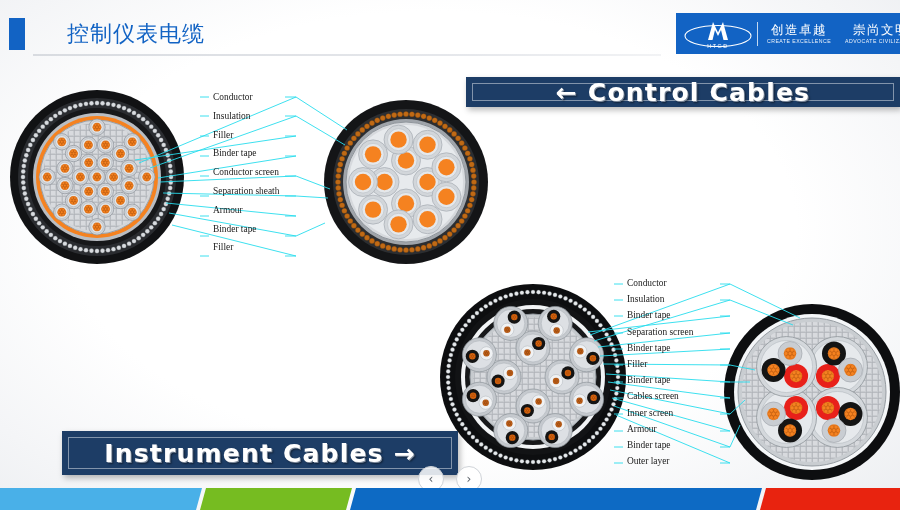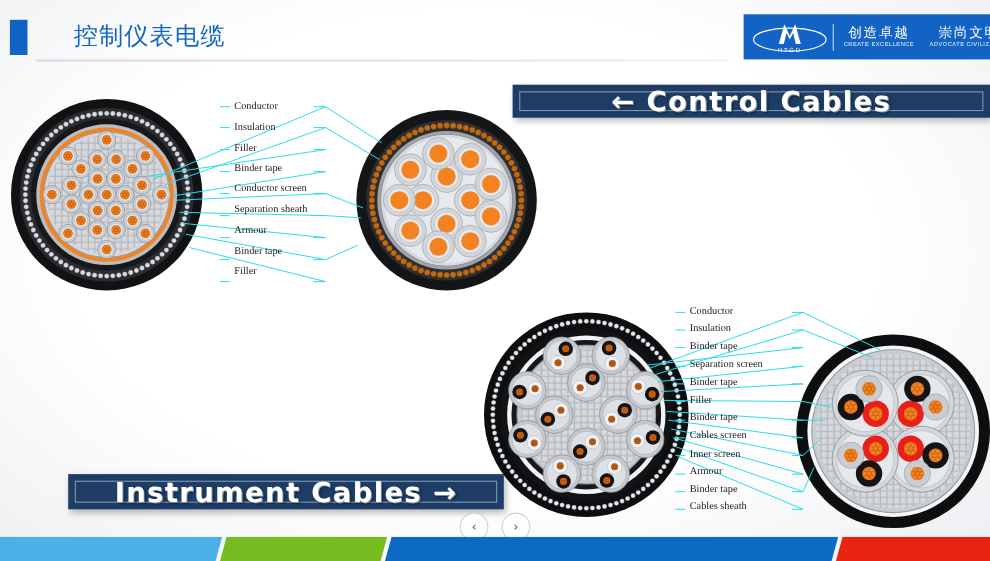--- a/index.html
+++ b/index.html
@@ -76,21 +76,21 @@
   .banner-text {
     color: #ffffff;
     font-family: "DejaVu Sans", sans-serif;
     font-weight: bold;
     font-size: 25px;
     letter-spacing: 1.2px;
     text-shadow: 1px 1px 0 #7d8a9c, 2px 2px 2px rgba(0,0,0,.45);
     white-space: nowrap;
   }
   #banner-control { left: 466px; top: 77px; width: 434px; height: 30px; }
-  #banner-instrument { left: 62px; top: 431px; width: 396px; height: 32px; justify-content: center; }
+  #banner-instrument { left: 62px; top: 431px; width: 396px; height: 44px; justify-content: center; }
 
   
   .labels { position: absolute; }
   .label-row {
     font-family: "Liberation Serif", serif;
     font-size: 9.4px;
     color: #1a1a1a;
     line-height: 11px;
     white-space: nowrap;
   }
@@ -1231,21 +1231,21 @@
     <div class="label-row">Insulation</div>
     <div class="label-row">Binder tape</div>
     <div class="label-row">Separation screen</div>
     <div class="label-row">Binder tape</div>
     <div class="label-row">Filler</div>
     <div class="label-row">Binder tape</div>
     <div class="label-row">Cables screen</div>
     <div class="label-row">Inner screen</div>
     <div class="label-row">Armour</div>
     <div class="label-row">Binder tape</div>
-    <div class="label-row">Cables sheath</div>
+    <div class="label-row">Outer layer</div>
   </div>
 
   <div class="navbtns">
     <div class="navbtn">‹</div>
     <div class="navbtn">›</div>
   </div>
 
   <div class="botbar">
     <svg width="900" height="22" viewBox="0 0 900 22">
       <polygon id="seg0" points="0,0 202,0 196,22 0,22" fill="#49b0e8"></polygon>

